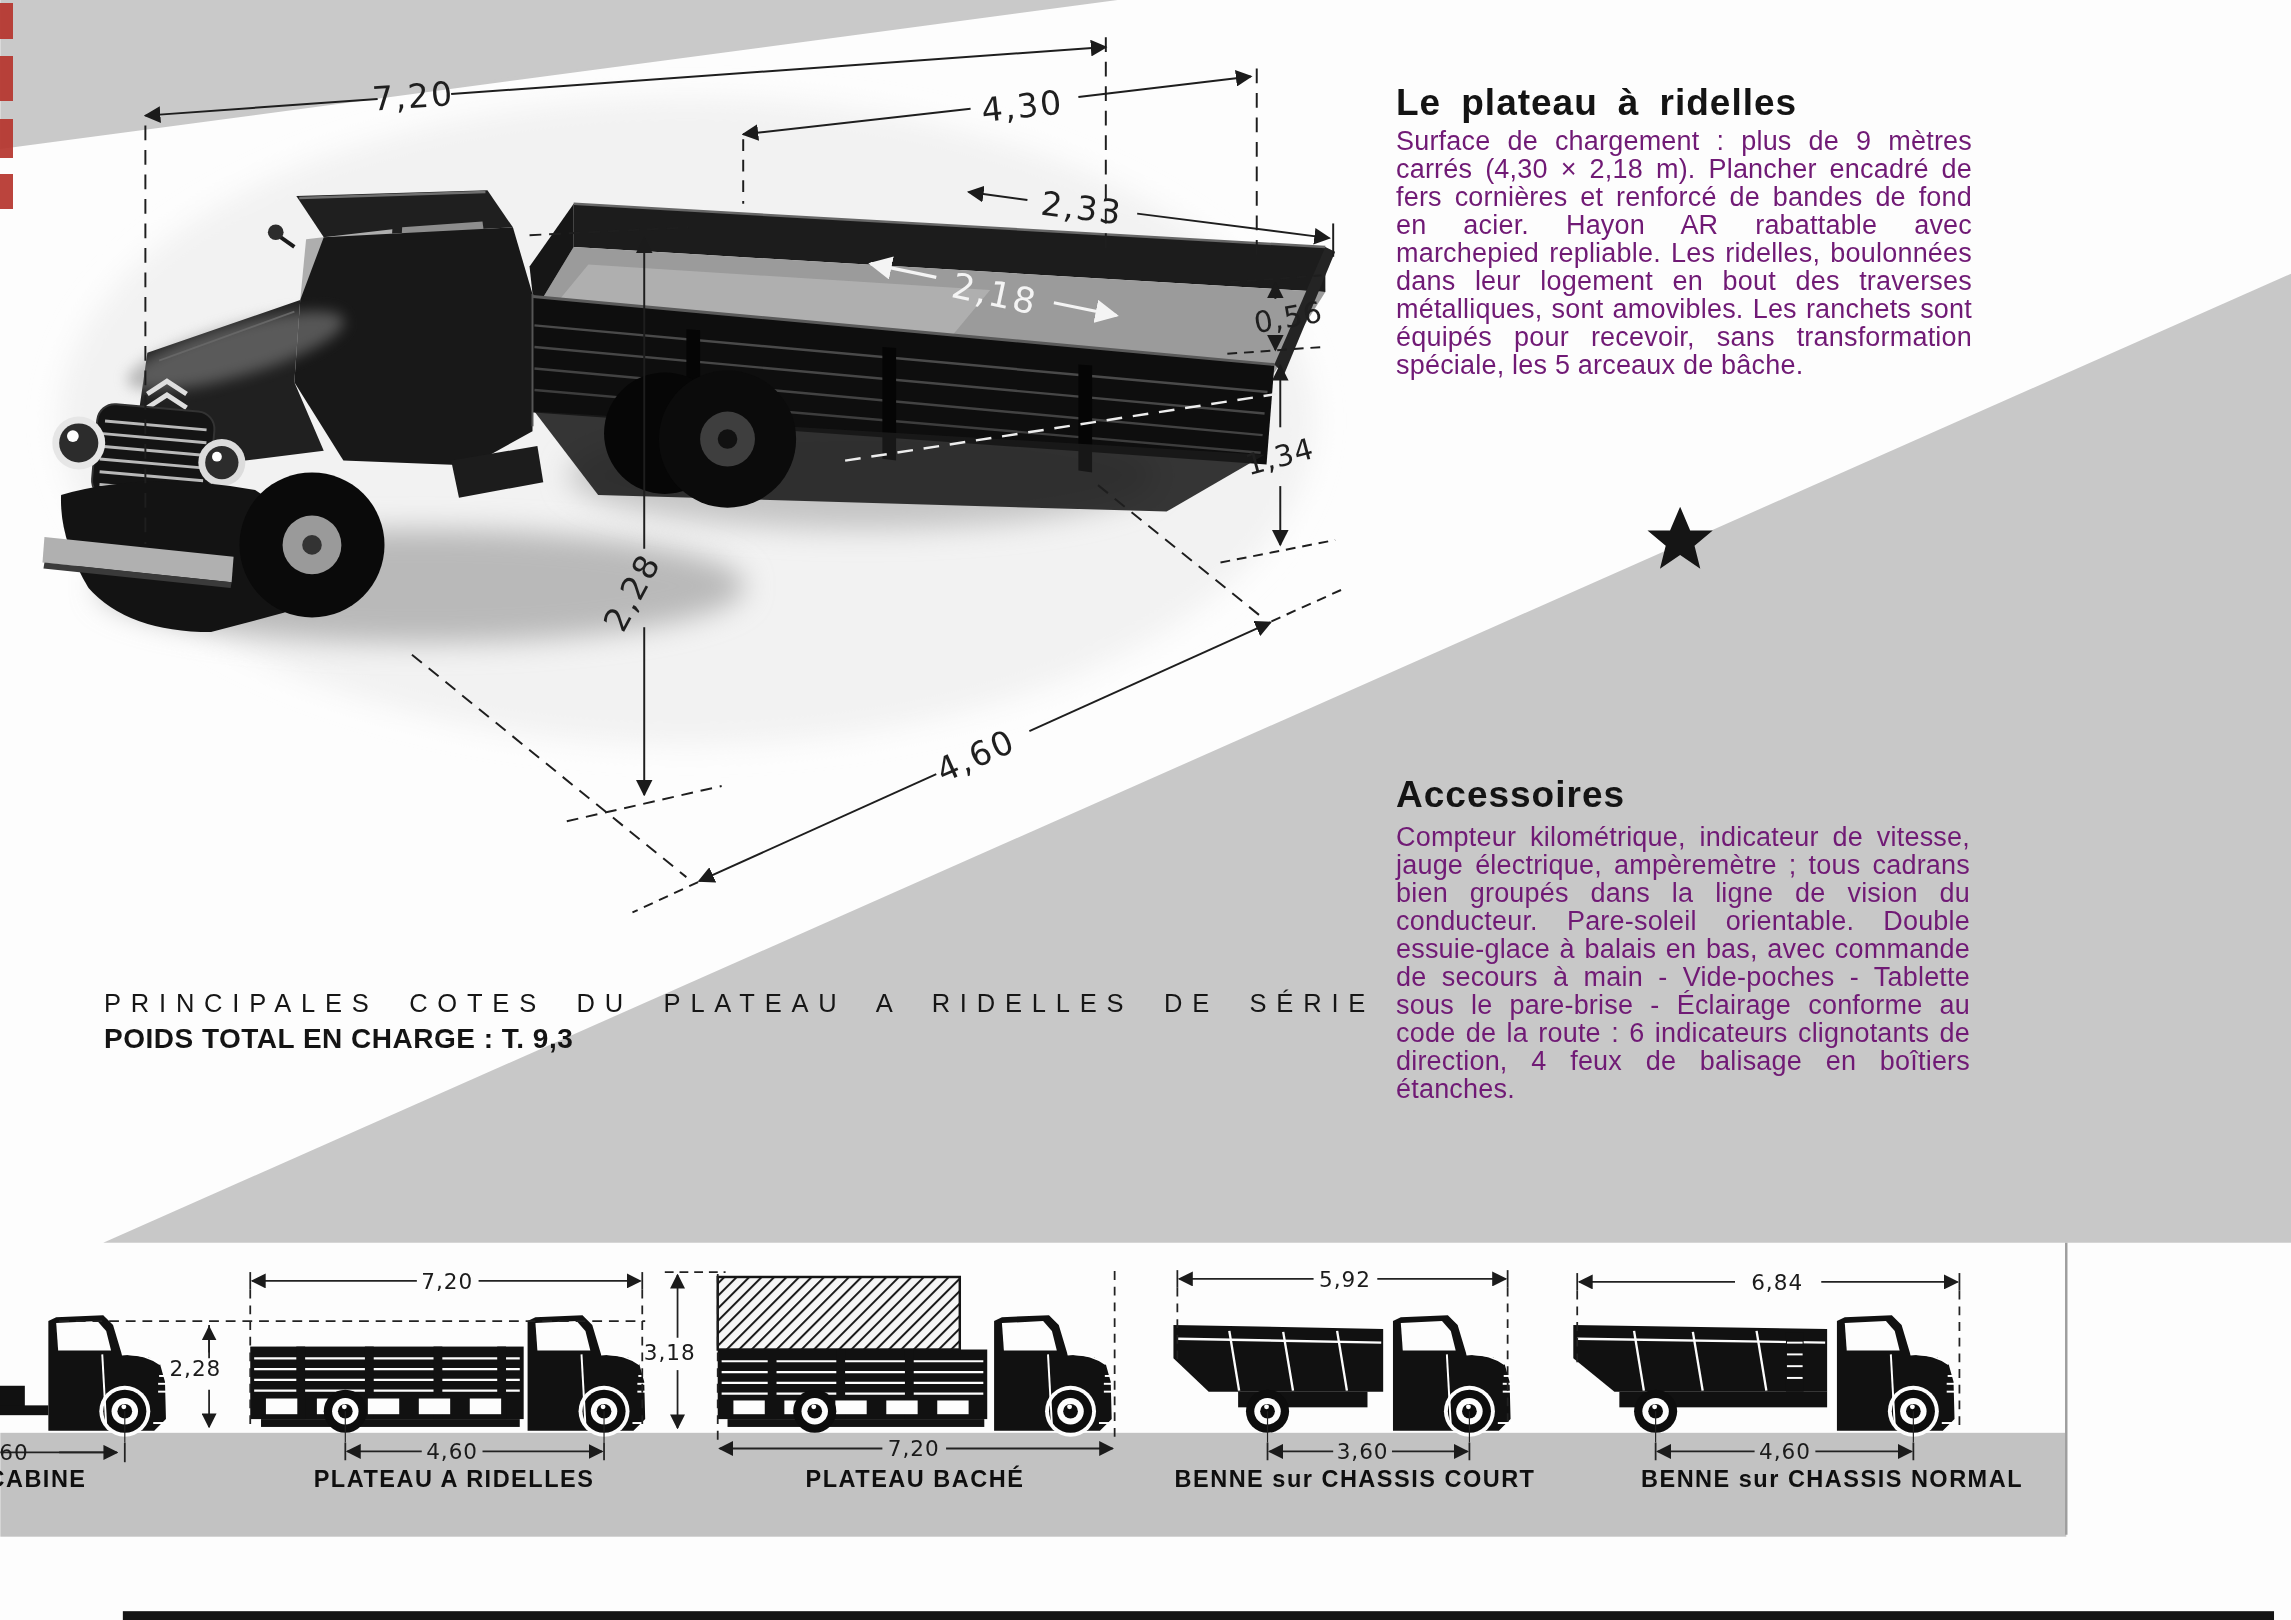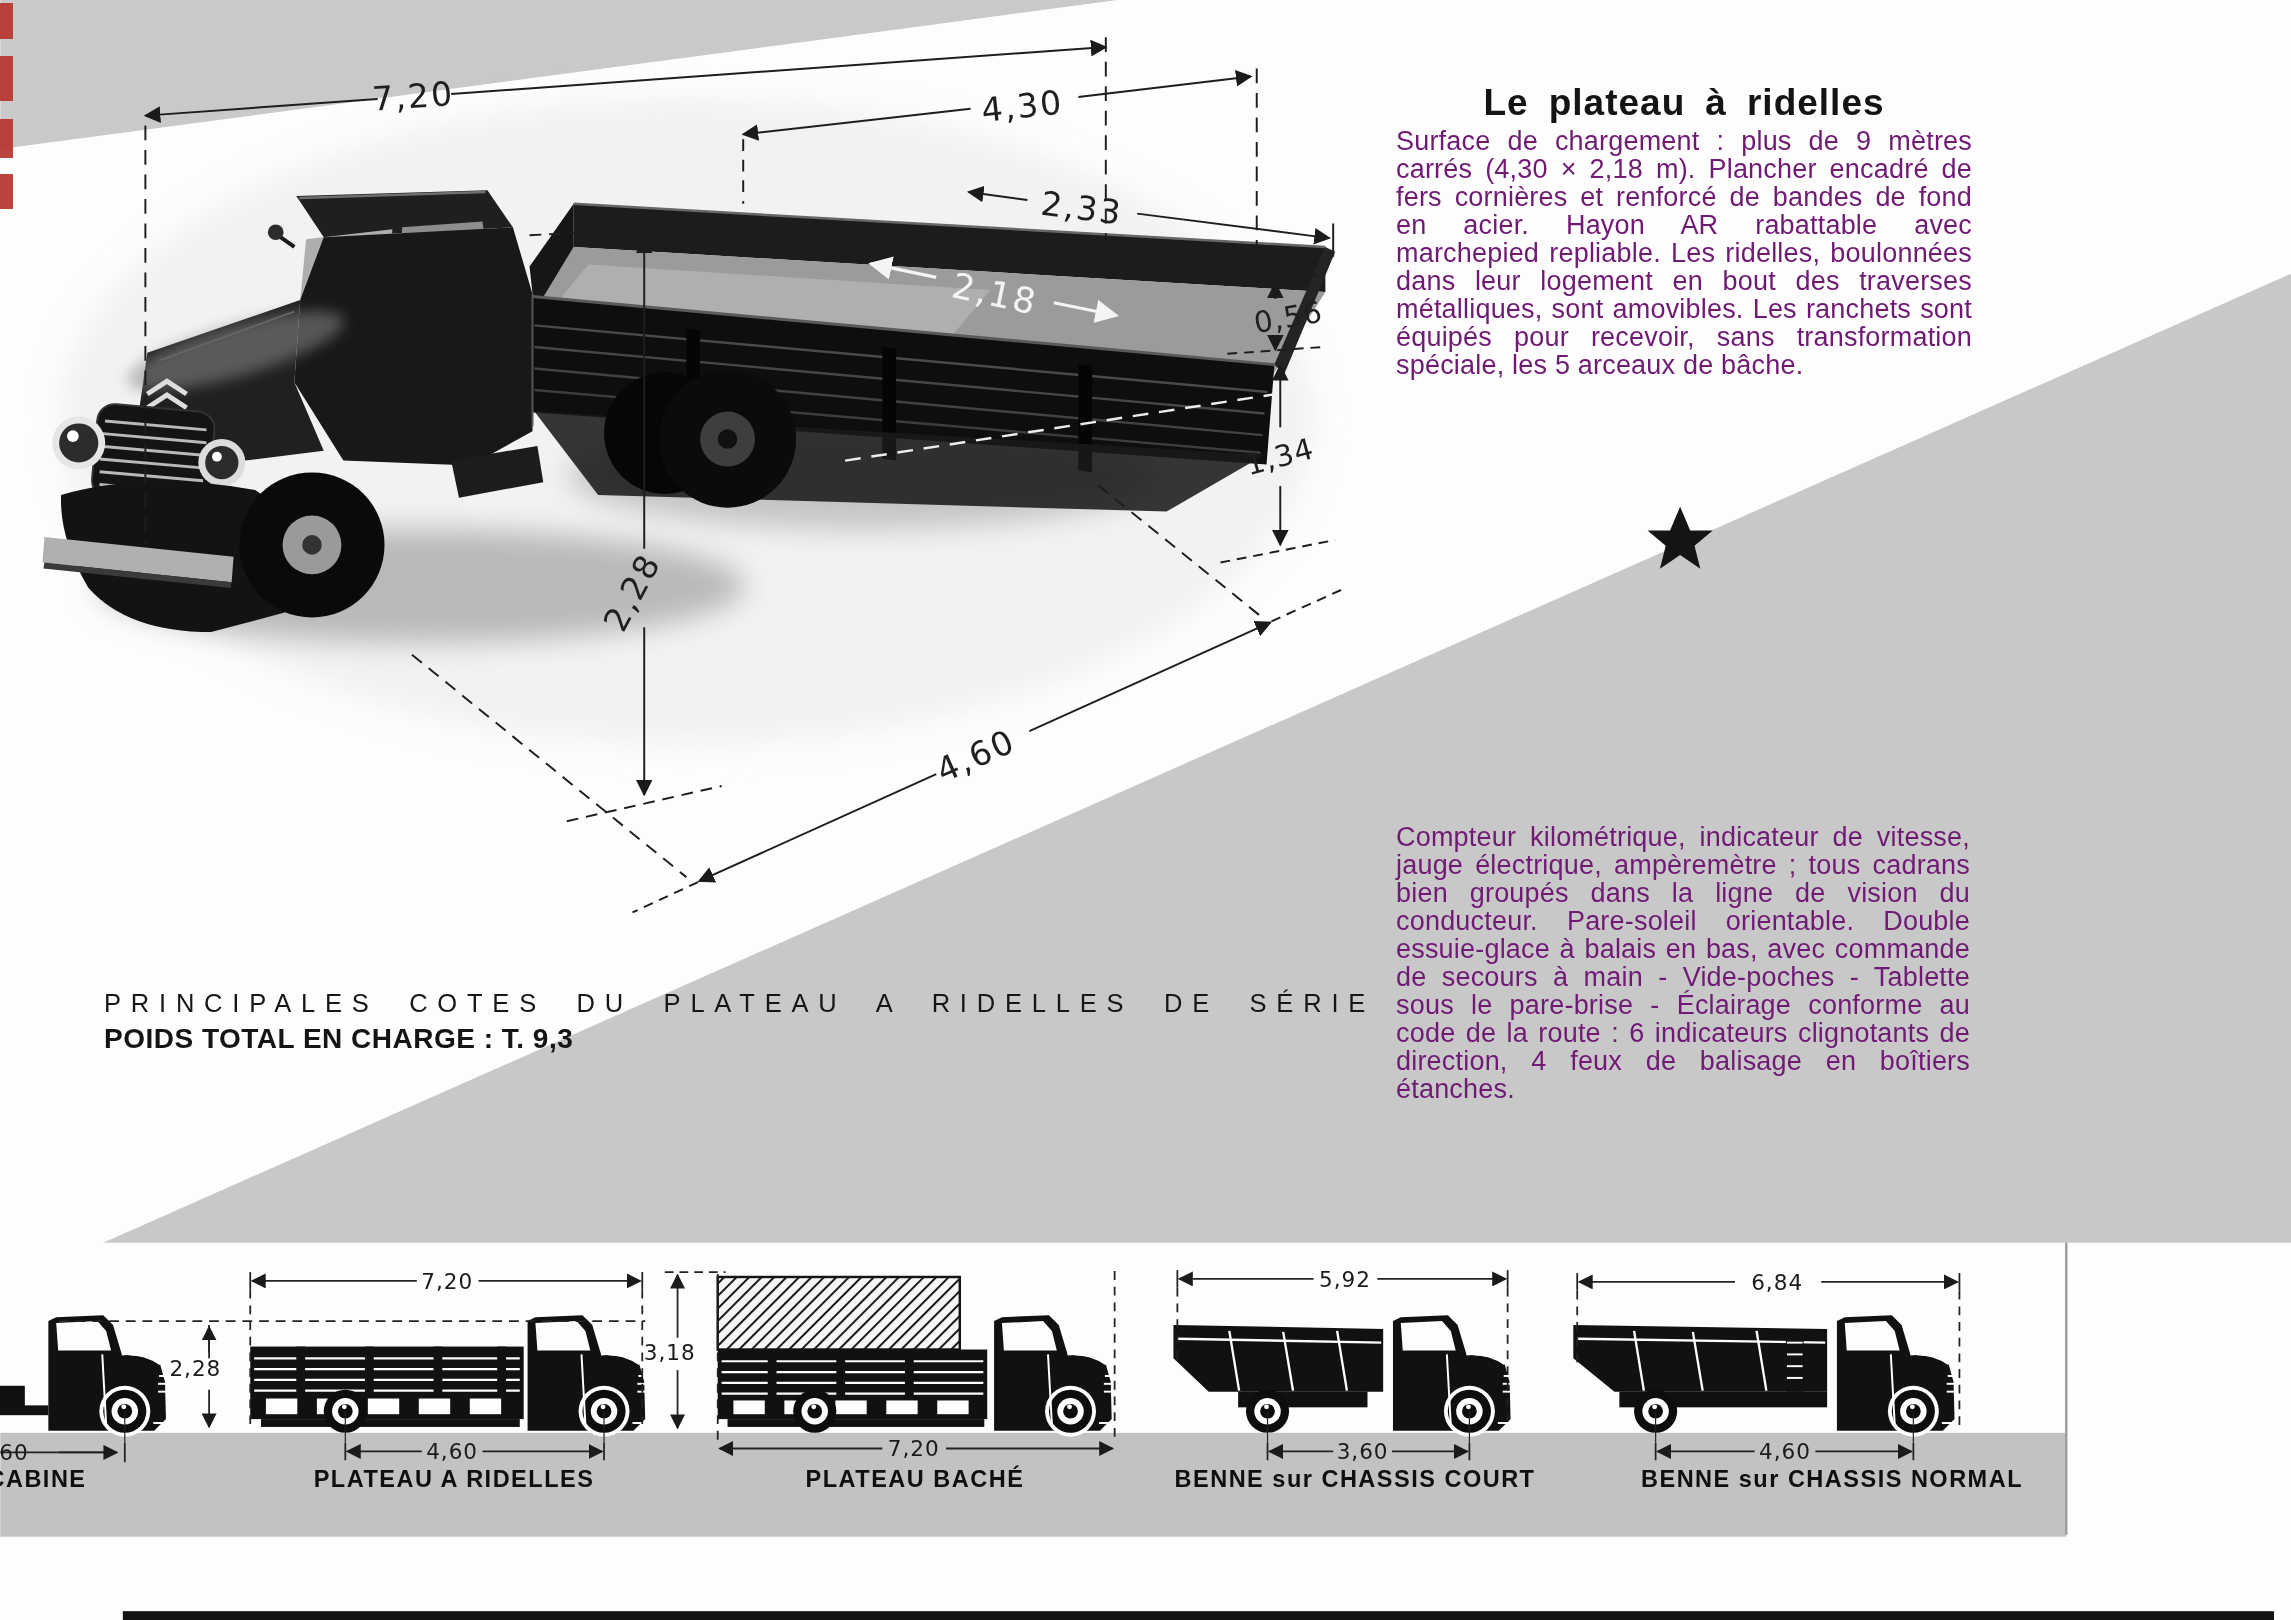--- a/index.html
+++ b/index.html
@@ -1,20 +1,20 @@
 <!DOCTYPE html>
 <html><head>
 <meta charset="utf-8">
 <style>
   html,body{margin:0;padding:0;background:#e8e8e8;}
   .page{position:relative;width:2292px;height:1620px;background:#fdfdfd;overflow:hidden;
         font-family:"Liberation Sans",sans-serif;color:#1a1a1a;}
   .abs{position:absolute;}
   svg{display:block;}
-  .heading{font-weight:bold;font-size:37px;letter-spacing:1px;word-spacing:8.8px;text-align:center;color:#141414;}
+  .heading{font-weight:bold;font-size:37px;letter-spacing:1px;word-spacing:8.8px;text-align:left;color:#141414;}
   .bodytext{font-size:27px;line-height:28px;text-align:justify;color:#701a75;letter-spacing:0.2px;}
   .caption{font-size:25.5px;letter-spacing:9.8px;word-spacing:13.7px;color:#161616;white-space:nowrap;margin-top:48px;}
   .weight{font-size:28px;font-weight:bold;letter-spacing:0.5px;color:#141414;white-space:nowrap;}
   .variant-label{font-size:23.5px;font-weight:bold;letter-spacing:1.5px;color:#0f0f0f;white-space:nowrap;transform:translateX(-50%);}
   .dim-main{font-family:"DejaVu Sans",sans-serif;font-size:34px;fill:#1f1f1f;letter-spacing:2px;}
   .dim-main-sm{font-family:"DejaVu Sans",sans-serif;font-size:30px;fill:#1f1f1f;letter-spacing:1px;}
   .dim-white{font-family:"DejaVu Sans",sans-serif;font-size:36px;fill:#f4f4f4;letter-spacing:2px;}
   .dim-small{font-family:"DejaVu Sans",sans-serif;font-size:22px;fill:#1b1b1b;letter-spacing:1px;}
   .redmark{width:12.7px;background:#b5342c;opacity:.92;}
 </style>
@@ -435,20 +435,21 @@
       <text class="dim-small" x="1390" y="1489">3,60</text>
       <text class="dim-small" x="1813" y="1316">6,84</text>
       <text class="dim-small" x="1821" y="1489">4,60</text>
     </g>
   </svg>
 
   <div class="abs heading" style="left:1396px;top:82px;width:576px;">Le plateau à ridelles</div>
 
   <div class="abs bodytext" style="left:1396px;top:127px;width:576px;">Surface de chargement : plus de 9 mètres carrés (4,30 × 2,18 m). Plancher encadré de fers cornières et renforcé de bandes de fond en acier. Hayon AR rabattable avec marchepied repliable. Les ridelles, boulonnées dans leur logement en bout des traverses métalliques, sont amovibles. Les ranchets sont équipés pour recevoir, sans transformation spéciale, les 5 arceaux de bâche.</div>
 
+  <div class="abs heading" style="left:1396px;top:774px;width:576px;">Accessoires</div>
 
   <div class="abs bodytext" style="left:1396px;top:823px;width:574px;">Compteur kilométrique, indicateur de vitesse, jauge électrique, ampèremètre ; tous cadrans bien groupés dans la ligne de vision du conducteur. Pare-soleil orientable. Double essuie-glace à balais en bas, avec commande de secours à main - Vide-poches - Tablette sous le pare-brise - Éclairage conforme au code de la route : 6 indicateurs clignotants de direction, 4 feux de balisage en boîtiers étanches.</div>
 
   <div class="abs caption" style="left:104px;top:941px;">PRINCIPALES COTES DU PLATEAU A RIDELLES DE SÉRIE</div>
 
   <div class="abs weight" style="left:104px;top:1023px;text-align:right;">POIDS TOTAL EN CHARGE : T. 9,3</div>
 
   <div class="abs variant-label" style="left:37px;top:1466px;">CABINE</div>
   <div class="abs variant-label" style="left:454px;top:1466px;">PLATEAU A RIDELLES</div>
   <div class="abs variant-label" style="left:915px;top:1466px;">PLATEAU BACHÉ</div>

